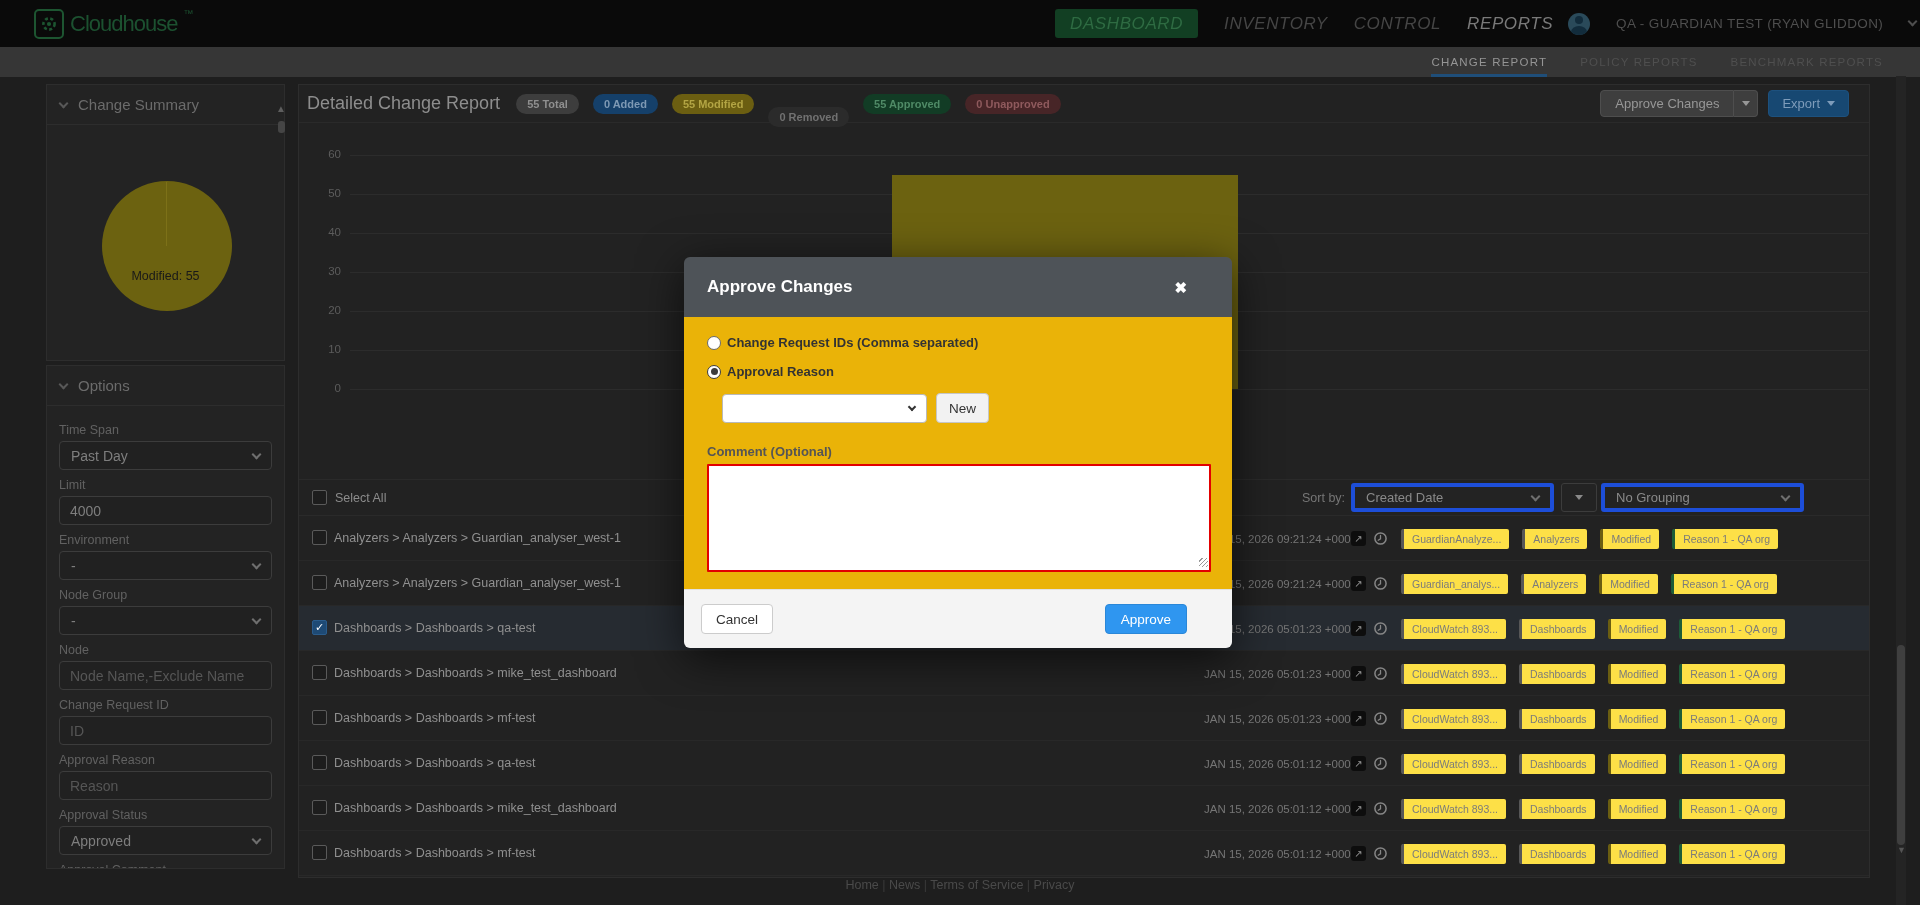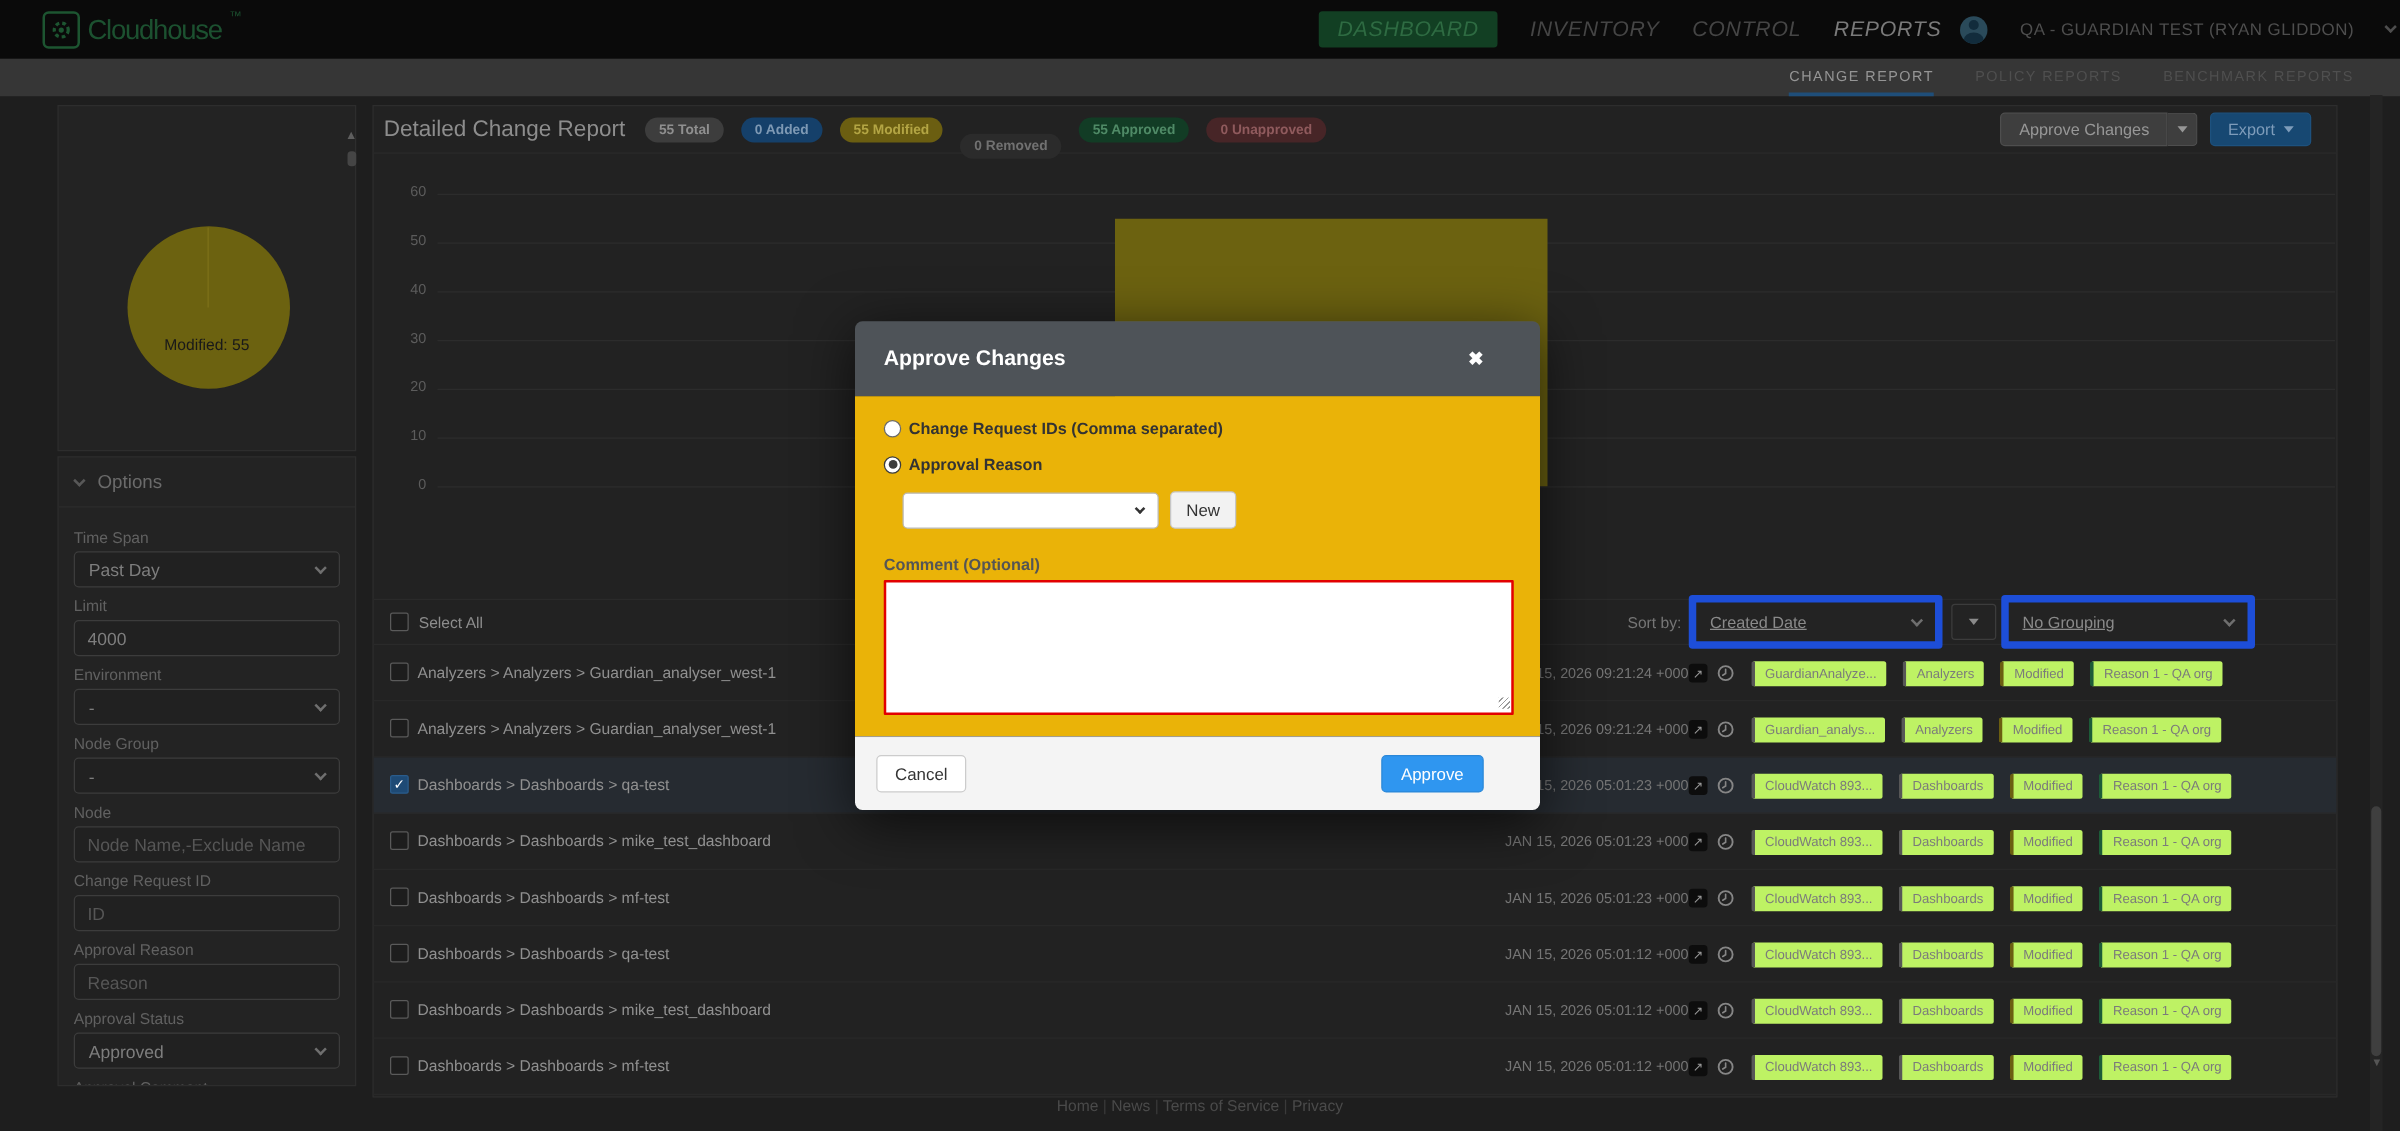--- a/index.html
+++ b/index.html
@@ -76,36 +76,36 @@
   .ytick{position:absolute;left:0;width:42px;text-align:right;font-size:11.5px;color:#5c5c5c;}
   #bar{position:absolute;left:593px;width:346px;background:#6c6210;}
 
   
   .list-toolbar{position:absolute;left:0;top:394px;width:100%;height:37px;border-top:1px solid #2a2a2a;border-bottom:1px solid #2a2a2a;display:flex;align-items:center;}
   .cb{display:inline-flex;align-items:center;justify-content:center;width:15px;height:15px;border:1px solid #5a5a5a;border-radius:2px;background:#1d1d1d;color:#fff;font-size:11px;cursor:pointer;flex:0 0 auto;}
   .cb.on{background:#1e4a75;border-color:#2a5c8c;}
   .tb-cb{margin-left:13px;}
   .sa-label{margin-left:8px;font-size:12.5px;color:#8c8c8c;}
   .sort-label{position:absolute;left:1003px;font-size:12.5px;color:#767676;}
-  .tb-select{position:absolute;height:43px;background:#232323;border:6px solid #1d4ed8;border-radius:3px;color:#8a8a8a;font-size:13px;display:flex;align-items:center;justify-content:space-between;padding:0 11px;cursor:pointer;text-decoration:underline;}
+  .tb-select{position:absolute;height:29px;background:#232323;border:4px solid #1d4ed8;border-radius:3px;color:#8a8a8a;font-size:13px;display:flex;align-items:center;justify-content:space-between;padding:0 11px;cursor:pointer;}
   .tb-select .chev{color:#6f6f6f;margin-top:-3px;}
   .sort-select{left:1052px;width:203px;}
   .group-select{left:1302px;width:203px;}
   .tb-dir{position:absolute;left:1262px;width:36px;height:29px;background:#232323;border:1px solid #3c3c3c;border-radius:3px;color:#8a8a8a;display:flex;align-items:center;justify-content:center;cursor:pointer;}
 
   
   .lrow{position:absolute;left:0;width:100%;height:45px;border-bottom:1px solid #282828;}
   .lrow.checked{background:#262b31;}
   .lrow .cb{position:absolute;left:13px;top:14px;}
   .rpath{position:absolute;left:35px;top:0;line-height:45px;font-size:12.5px;color:#909090;white-space:nowrap;}
   .rright{position:absolute;left:905px;top:0;height:45px;display:flex;align-items:center;gap:7px;}
   .rdate{width:140px;font-size:11.5px;color:#757575;white-space:nowrap;}
   .icoext{width:15px;height:15px;background:#0d0d0d;border-radius:3px;color:#9a9a9a;font-size:10px;display:inline-flex;align-items:center;justify-content:center;cursor:pointer;}
   .icoclock{display:inline-flex;cursor:pointer;}
-  .tag{margin-left:6px;height:20px;line-height:20px;padding:0 8px;background:#bef264;border-left:3px solid #575757;border-radius:2px;color:#7b7b7b;font-size:10.5px;white-space:nowrap;}
+  .tag{margin-left:6px;height:20px;line-height:20px;padding:0 8px;background:#fde047;border-left:3px solid #575757;border-radius:2px;color:#7b7b7b;font-size:10.5px;white-space:nowrap;}
   .tag.tag-modified{border-left-color:#6b5e11;}
   .tag.tag-reason{border-left-color:#1d5c38;}
 
   
   .site-footer{position:absolute;left:0;top:878px;width:1920px;text-align:center;font-size:12.5px;color:#474747;}
   .flink{color:#4a4a4a;cursor:pointer;}
   .fsep{color:#3a3a3a;}
 
   
   .win-scroll-track{position:absolute;left:1896px;top:76px;width:10px;height:829px;background:#242424;}
@@ -167,20 +167,24 @@
 
   <div class="tabbar">
     <div class="tabs" id="tabs">
         <div class="tab active">CHANGE REPORT</div>
         <div class="tab">POLICY REPORTS</div>
         <div class="tab">BENCHMARK REPORTS</div>
       </div>
   </div>
 
   <aside class="panel" id="summary-panel">
+    <div class="side-head">
+      <span class="chev sec-chev"></span>
+      <span>Change Summary</span>
+    </div>
     <div class="pie" id="pie" style="background: rgb(108, 98, 16);">
       <span class="pie-line"></span>
     </div>
     <div class="pie-label">Modified: 55</div>
   </aside>
 
   <aside class="panel" id="options-panel">
     <div class="side-head">
       <span class="chev sec-chev"></span>
       <span>Options</span>

